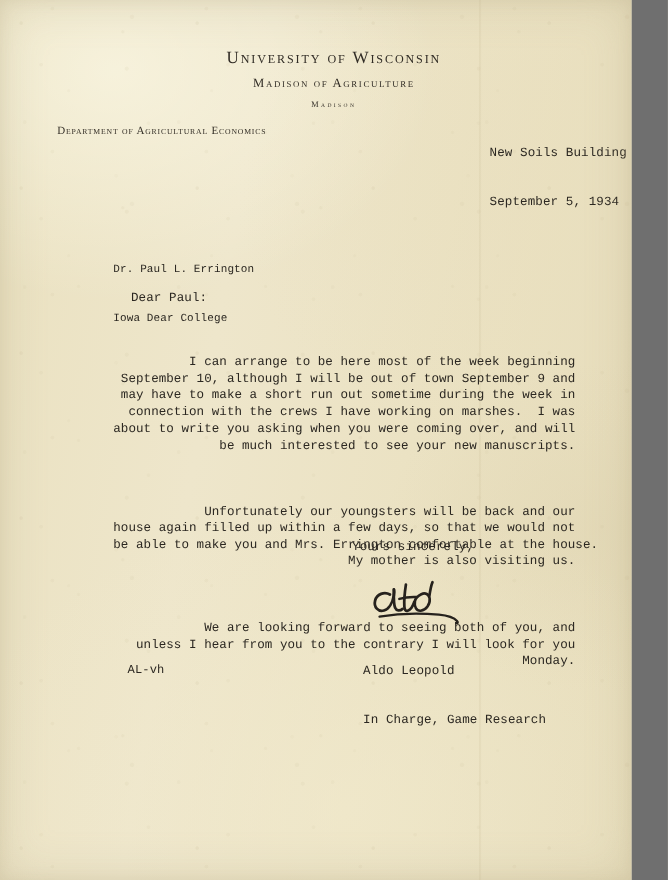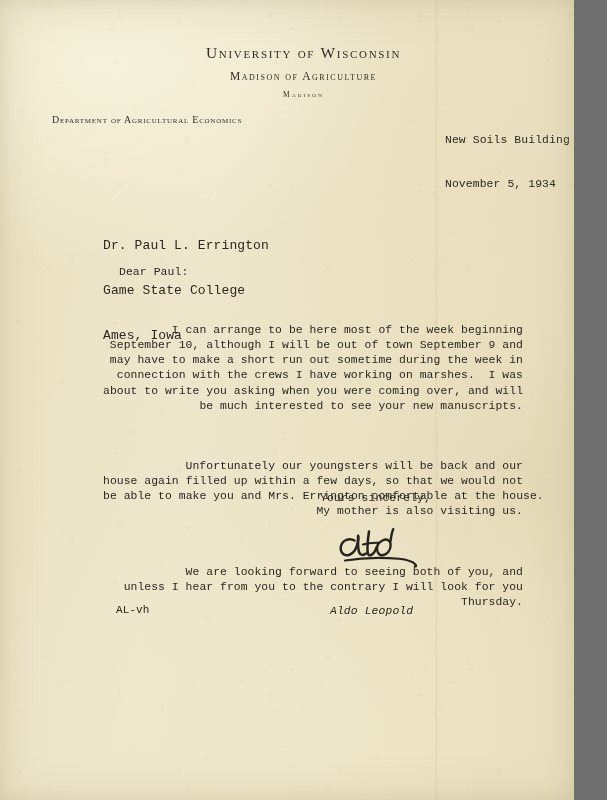--- a/index.html
+++ b/index.html
@@ -115,21 +115,21 @@
     line-height: 14.5px;
     letter-spacing: 0.1px;
     white-space: pre;
     margin-left: 48px;
   }
 
   .addressee {
     position: absolute;
     top: 208px;
     left: 103px;
-    font-size: 13px;
+    font-size: 10px;
     line-height: 15px;
     letter-spacing: 0.1px;
     white-space: pre;
   }
 
   .salutation {
     position: absolute;
     top: 266px;
     left: 103px;
     font-size: 11.4px;
@@ -167,21 +167,20 @@
   }
 
   .signame {
     position: absolute;
     top: 575px;
     left: 330px;
     font-size: 11.4px;
     line-height: 14.6px;
     letter-spacing: 0.1px;
     white-space: pre;
-    font-style: italic;
   }
 
   .initials {
     position: absolute;
     top: 604px;
     left: 116px;
     font-size: 11px;
     letter-spacing: 0.1px;
   }
 </style>
@@ -196,63 +195,63 @@
   <div class="letterhead">
     <div class="lh-univ">University of Wisconsin</div>
     <div class="lh-college">Madison of Agriculture</div>
     <div class="lh-city">Madison</div>
   </div>
 
   <div class="dept">Department of Agricultural Economics</div>
 
   <div class="datebox">
     <div>New Soils Building</div>
-    <div>November 5, 1934</div>
+    <div>September 5, 1934</div>
   </div>
 
   <div class="addressee">
     <div>Dr. Paul L. Errington</div>
-    <div>Game State College</div>
-    <div>Ames, Iowa</div>
+    <div>Iowa Dear College</div>
   </div>
 
   <div class="salutation">Dear Paul:</div>
 
   <div class="body">
     <p class="para">        I can arrange to be here most of the week beginning
 September 10, although I will be out of town September 9 and
 may have to make a short run out sometime during the week in
 connection with the crews I have working on marshes.  I was
 about to write you asking when you were coming over, and will
 be much interested to see your new manuscripts.</p>
     <p class="para">        Unfortunately our youngsters will be back and our
 house again filled up within a few days, so that we would not
 be able to make you and Mrs. Errington comfortable at the house.
 My mother is also visiting us.</p>
     <p class="para">        We are looking forward to seeing both of you, and
 unless I hear from you to the contrary I will look for you
-Thursday.</p>
+Monday.</p>
   </div>
 
   <div class="closing">Yours sincerely,</div>
 
   <div class="signature">
     <svg width="120" height="46" viewBox="0 0 120 46" aria-hidden="true">
       <g fill="none" stroke="#26221d" stroke-linecap="round" stroke-linejoin="round">
         <path d="M21.5 13.5 C16.5 10.5, 9.5 13, 8 19 C6.5 25, 11 29.5, 16 28 C21 26.5, 24 20, 25 14.5 C25.6 11.2, 25.3 9.5, 25.1 8.8" stroke-width="2.5"></path>
         <path d="M25.1 9.2 C25.0 14.5, 24.6 21.5, 26.2 25.5 C27.4 28.4, 30.5 28.6, 33 26.5" stroke-width="2.5"></path>
         <path d="M36 4.5 C35 11, 34.2 19, 34.6 24.5 C34.8 27.4, 35.8 28.8, 37.6 28.2 C40.2 27.3, 42.5 23.8, 43.6 20.2" stroke-width="2.5"></path>
         <path d="M30 17.5 C34.5 16.2, 40 15.6, 45.5 15.8" stroke-width="2.2"></path>
         <path d="M44.2 19.5 C43.4 24.5, 45.5 28.6, 49.5 28.2 C54.5 27.7, 58.2 22.2, 57.6 17.2 C57.1 13.2, 53.6 11.4, 50 13.2 C46.6 14.9, 44.6 17.2, 44.2 19.5 Z" stroke-width="2.4"></path>
         <path d="M57.4 14.5 C58.2 9, 59.2 4.5, 60.2 2.2" stroke-width="2.4"></path>
         <path d="M12 33.5 C26 31.2, 48 30.2, 66 31.8 C74 32.6, 80 34.8, 82.5 37.5 C83.6 38.7, 83.2 39.8, 81.8 39.4" stroke-width="2.1"></path>
       </g>
     </svg>
   </div>
 
   <div class="signame">
     <div>Aldo Leopold</div>
+    <div>In Charge, Game Research</div>
   </div>
 
   <div class="initials">AL-vh</div>
 
   <div id="vignette"></div>
 </div>
 
 </body></html>

